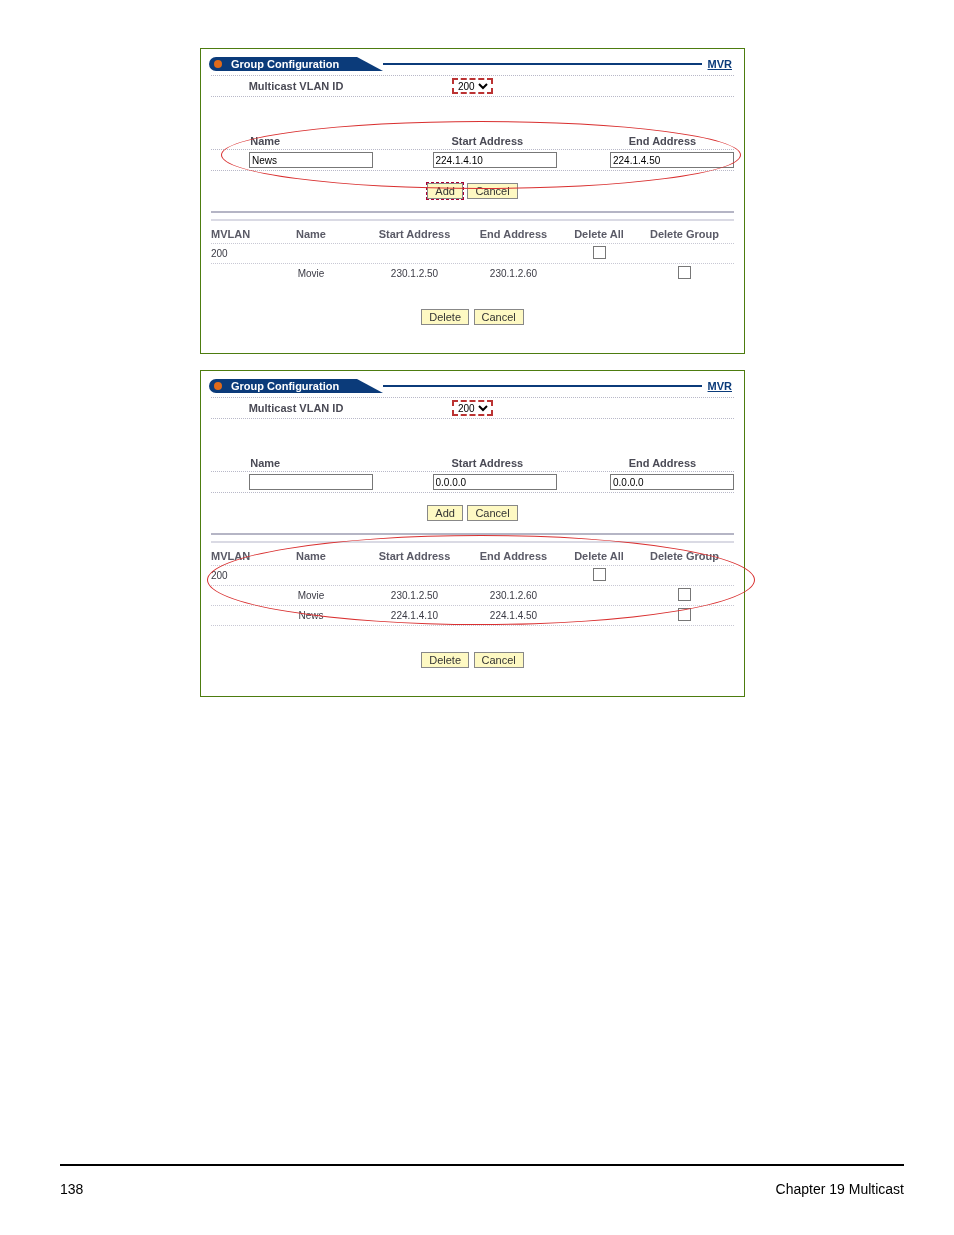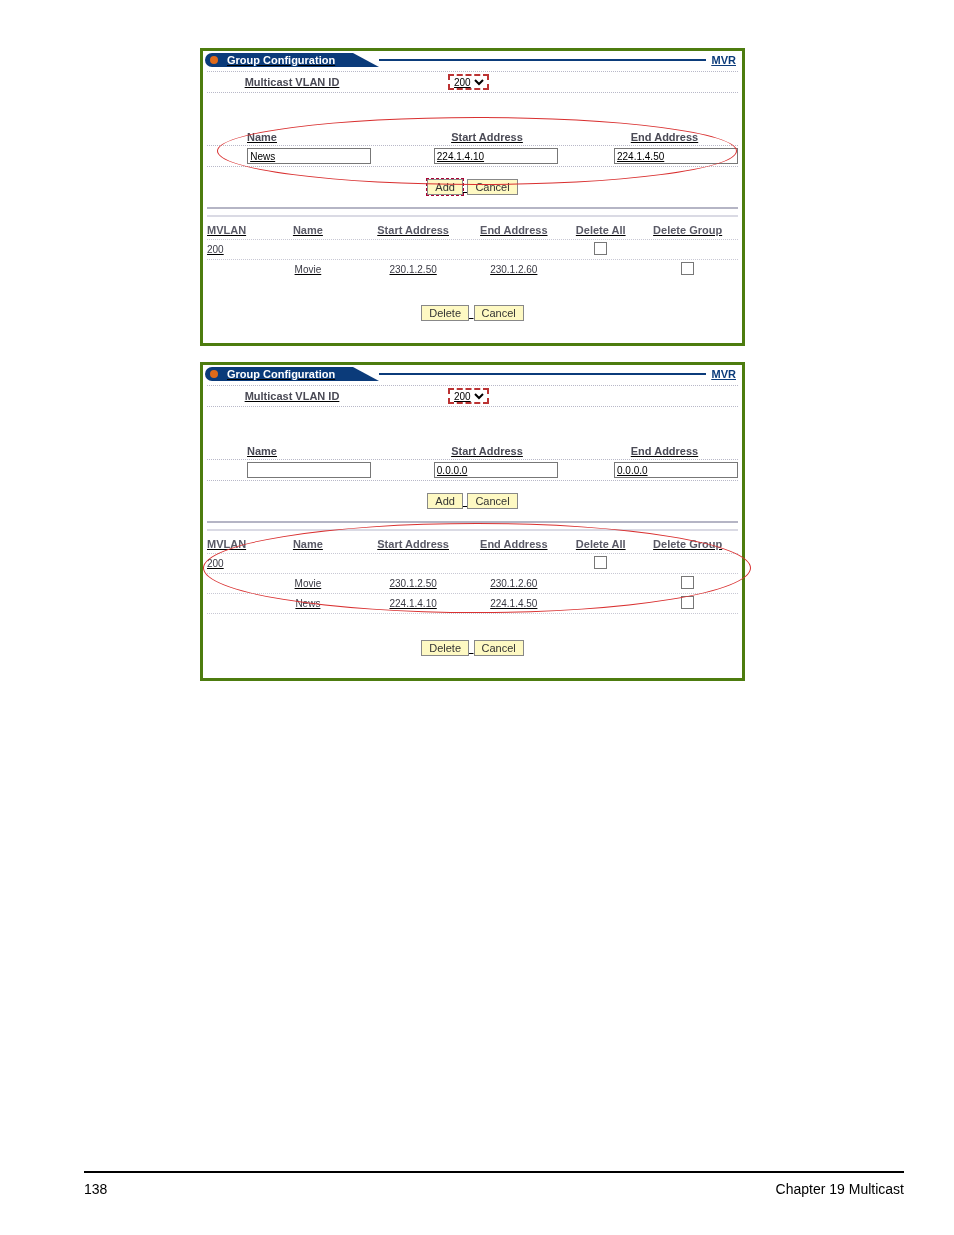--- a/index.html
+++ b/index.html
@@ -29,26 +29,25 @@
   }
   .figure-caption {
     font-size: 14px;
     margin-left: 140px;
     margin-bottom: 2px;
   }
   .figure-caption b { font-weight: bold; }
   .screenshot {
     width: 545px;
     margin-left: 140px;
-    border: 3px solid #4d7c0f;
+    border: 1px solid #4d7c0f;
     box-sizing: border-box;
     background: #fff;
-    padding: 2px;
+    padding: 8px;
     margin-bottom: 16px;
-    text-decoration: underline;
   }
   
   .bluebar {
     display: flex;
     align-items: center;
     position: relative;
   }
   .bluebar-cap {
     background: #0b3b7a;
     width: 18px; height: 14px;
@@ -169,25 +168,24 @@
     border-radius: 50%;
     pointer-events: none;
   }
   .rel { position: relative; }
   
   .footer {
     position: absolute;
     left: 60px; right: 50px;
     bottom: 38px;
     border-top: 2px solid #000;
-    padding-top: 8px;
+    padding-top: 15px;
     display: flex;
     justify-content: space-between;
     font-size: 14px;
-    margin-left: 24px;
   }
 </style>
 </head>
 <body>
 
 <div class="page">
 
 
   <div class="screenshot rel">
 

